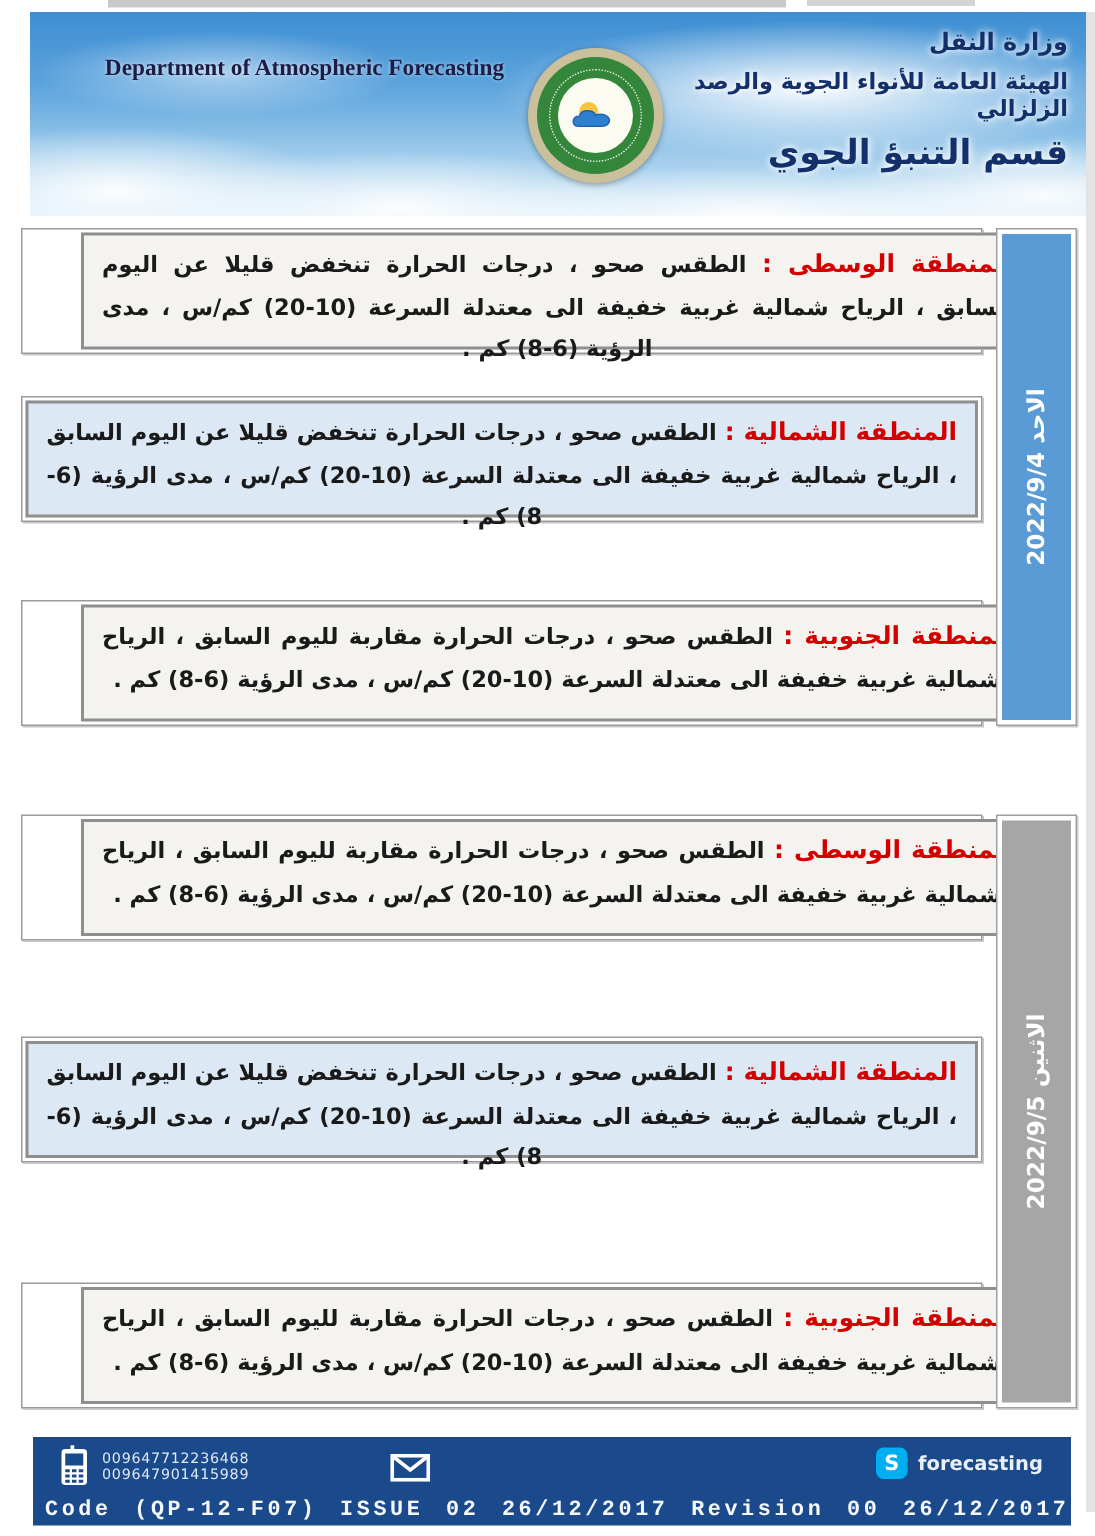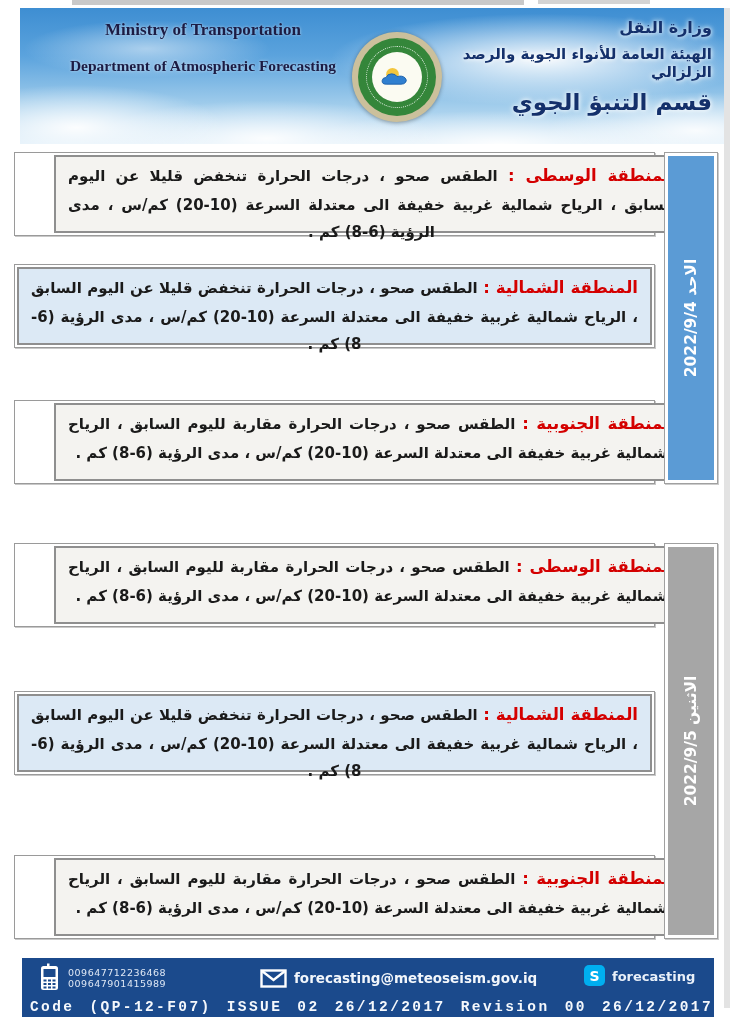--- a/index.html
+++ b/index.html
@@ -121,21 +121,20 @@
 <body>
 
 <div class="page">
 
   <div class="scan-strip"></div>
   <div class="scan-strip2"></div>
   <div class="scan-edge"></div>
 
   <div class="header">
     <div class="hdr-en">
-      <div class="l1">Ministry of Transportation</div>
       <div class="l3">Department of Atmospheric Forecasting</div>
     </div>
 
     <div class="logo">
       <div class="logo-green">
         <div class="logo-white">
           <svg width="36" height="22" viewBox="0 0 40 24">
             <circle cx="15" cy="9" r="7" fill="#f3c63d"></circle>
             <path d="M8 20 q-5 0 -4.5 -4 q0.5 -3.5 4.5 -3.5 q1 -4 6 -4 q4.5 0 6 3 q6 -1.5 9 1.5 q2.5 2.5 0.5 5 q-1.5 2 -5 2 z" fill="#2f7fd0" stroke="#1b5fa8" stroke-width="1"></path>
           </svg>
@@ -239,21 +238,20 @@
     </svg>
     <div class="phones">
       <div>009647712236468</div>
       <div>009647901415989</div>
     </div>
 
     <svg class="mail-icon" width="27" height="19" viewBox="0 0 27 19">
       <rect x="1.5" y="1.5" width="24" height="16" fill="none" stroke="#ffffff" stroke-width="2.4"></rect>
       <path d="M2 2 L13.5 11 L25 2" fill="none" stroke="#ffffff" stroke-width="2.4"></path>
     </svg>
-    <span class="email">forecasting@meteoseism.gov.iq</span>
 
     <div class="skype-badge">
       <span>S</span>
     </div>
     <span class="skype-name">forecasting</span>
 
     <div class="code-line">Code (QP-12-F07) ISSUE 02 26/12/2017 Revision 00 26/12/2017</div>
   </div>
 
 </div>

